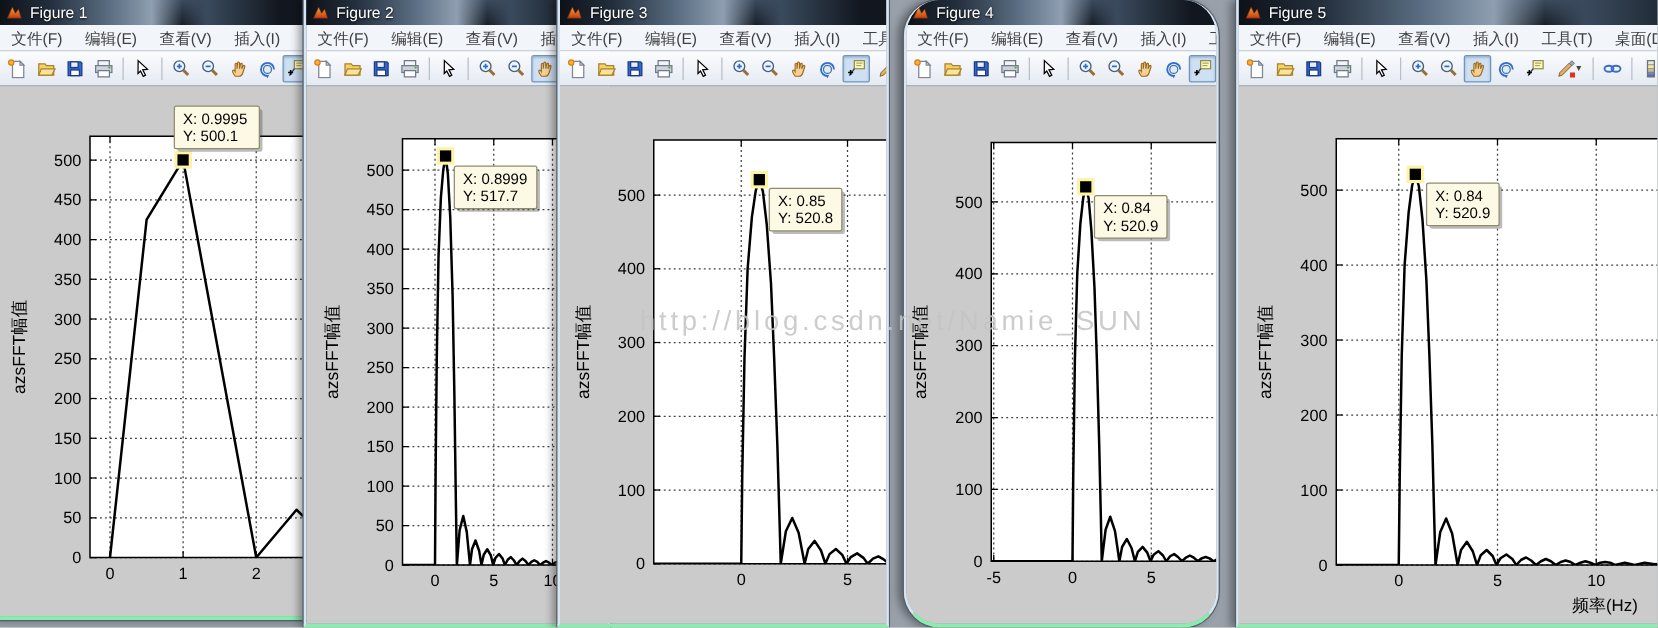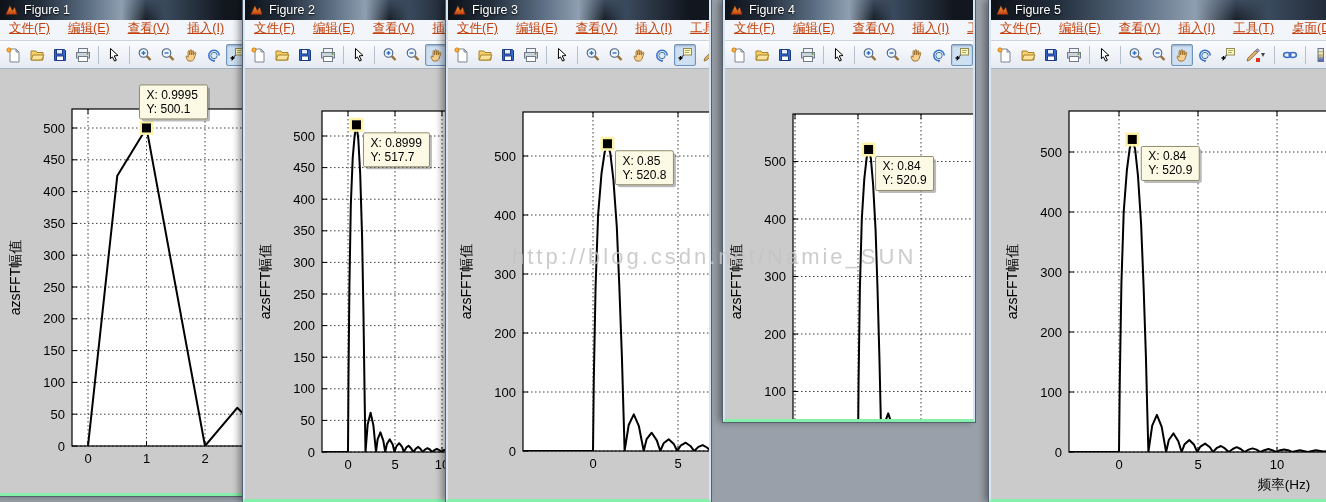--- a/index.html
+++ b/index.html
@@ -9,22 +9,22 @@
   .win{position:absolute;top:0;display:flex;flex-direction:column;overflow:hidden;
        border-left:2px solid #d8e6f3;border-right:2px solid #d8e6f3;border-bottom:3px solid #86efac;
        box-shadow:0 0 0 1px #55606e,-4px 0 7px rgba(0,0,0,.4);}
   .win.first{border-left:none;}
   .titlebar{height:20px;flex:0 0 20px;display:flex;align-items:center;gap:6px;padding-left:5px;
        background:linear-gradient(90deg,#0d1118 0%,#232e3c 16%,#5a6d82 36%,#8f9fb1 50%,#42536741 60%,#3a4a5d 68%,#12171f 92%),
                   linear-gradient(180deg,#39475a,#0a0d12);
        color:#fff;}
   .titlebar .title{font-size:12.5px;text-shadow:0 1px 2px #000;white-space:nowrap;}
   .mlicon{display:inline-flex;width:13px;height:13px;}
-  .menubar{height:21px;flex:0 0 21px;display:flex;align-items:flex-start;background:#f2f5fa;
-       border-bottom:1px solid #ccd3dd;font-size:12.5px;color:#c2410c;white-space:nowrap;text-decoration:underline;}
+  .menubar{height:21px;flex:0 0 21px;display:flex;align-items:flex-end;background:#f2f5fa;
+       border-bottom:1px solid #ccd3dd;font-size:12.5px;color:#404040;white-space:nowrap;}
   .mi{padding:0 9px;display:inline-block;}
   .toolbar{height:28px;flex:0 0 28px;display:flex;align-items:center;padding-left:3px;gap:1px;
        background:linear-gradient(#fbfcfe,#e5eaf2);border-bottom:1px solid #a9b3c0;white-space:nowrap;}
   .tool{flex:0 0 auto;width:22px;height:22px;display:inline-flex;align-items:center;justify-content:center;
        border:1px solid transparent;background:transparent;padding:0;border-radius:2px;}
   .tool.wide{width:30px;}
   .tool.pressed{background:#cfe0f3;border-color:#6f95bd;box-shadow:inset 0 1px 2px rgba(40,70,110,.35);}
   .ticon{display:inline-flex;width:16px;height:16px;}
   .dd{font-size:8px;color:#444;line-height:8px;}
   .tsep{flex:0 0 1px;width:1px;height:18px;background:#b7bfca;margin:0 3px;}
@@ -566,21 +566,21 @@
             <rect x="152.45" y="67.72800000000007" width="14" height="14" fill="#fdf3a6"></rect>
             <rect x="169.95" y="84.22800000000007" width="58" height="34" fill="rgba(60,60,60,0.35)" rx="2"></rect>
             <rect x="167.45" y="81.72800000000007" width="58" height="34" fill="#fcf9e4" stroke="#8f8c6e" rx="1.5"></rect>
             <text x="174.45" y="95.72800000000007" font-size="12" fill="#000">X: 0.85</text>
             <text x="174.45" y="109.72800000000007" font-size="12" fill="#000">Y: 520.8</text>
             <rect x="154.95" y="70.22800000000007" width="9" height="9" fill="#000000"></rect>
           </g>
         </svg>
       </div>
     </div>
-    <div class="win" style="left: 723px; width: 252px; height: 422px;">
+    <div class="win" style="left: 723px; width: 252px; height: 502px; border-radius: 29px;">
       <div class="titlebar">
         <span class="mlicon">
           <svg width="13" height="13" viewBox="0 0 16 16">
             <defs>
               <linearGradient id="mlg" x1="0" y1="0" x2="0" y2="1">
                 <stop offset="0" stop-color="#f9a13a"></stop>
                 <stop offset="1" stop-color="#c23d12"></stop>
               </linearGradient>
             </defs>
             <path d="M1 13L6 2l3 6 3-4 3 9z" fill="url(#mlg)" stroke="#6e2607" stroke-width="0.6"></path>

